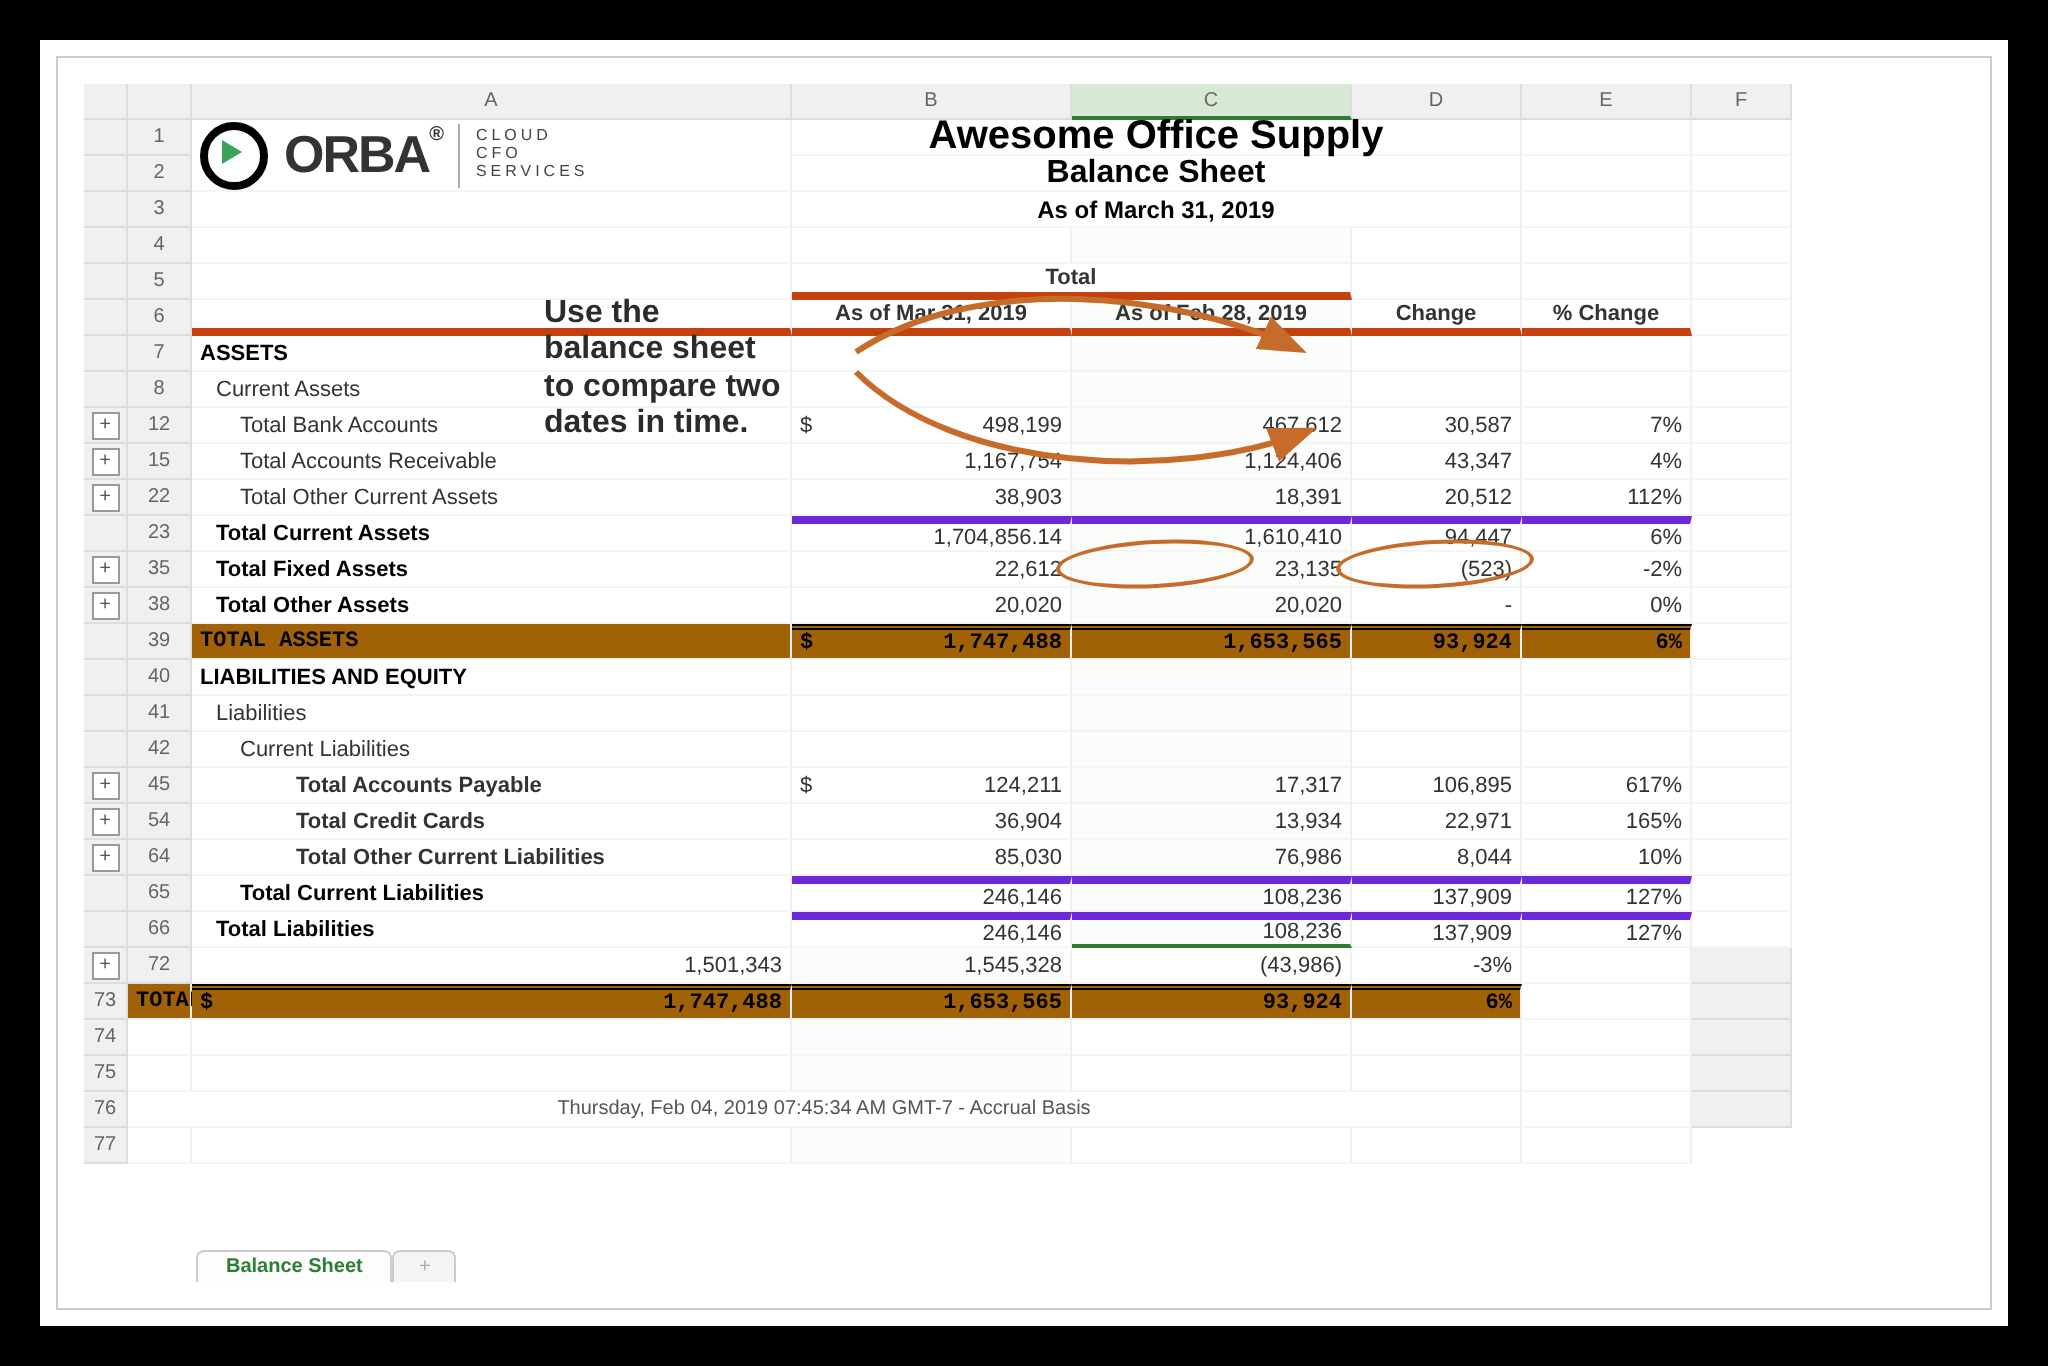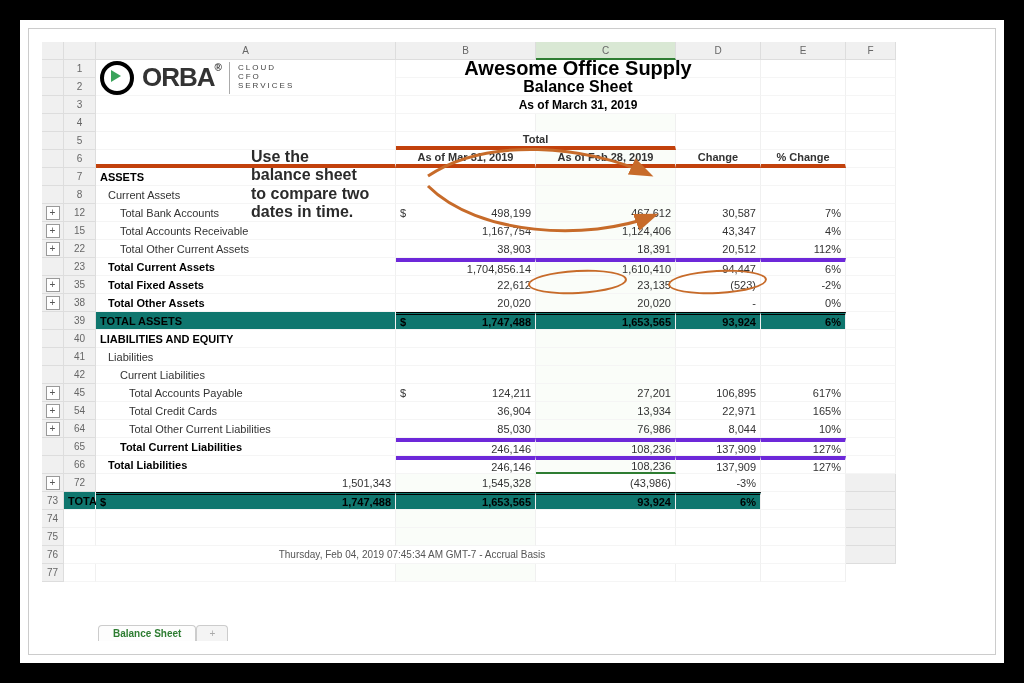--- a/index.html
+++ b/index.html
@@ -100,24 +100,24 @@
     align-items: center;
     overflow: visible;
     white-space: nowrap;
     position: relative;
   }
   .cell.r { justify-content: flex-end; }
   .cell.c { justify-content: center; }
   .bold { font-weight: 700; color: #000; }
   .i1 { padding-left: 12px; }
   .i2 { padding-left: 24px; }
-  .i3 { padding-left: 33px; }  
+  .i3 { padding-left: 52px; font-weight: bold; }  
   .sum-line { border-top: 4px solid #6d28d9; }
   .dbl-line { border-top: 3px double #000; }
-  .shade { background: #0f766e; }
+  .shade { background: #a16207; font-family: Liberation Mono, monospace; }
   .title    { font-size: 20px; font-weight: 700; color:#000; }
   .subtitle { font-size: 16px; font-weight: 700; color:#000; }
   .asof     { font-size: 12px; font-weight: 700; color:#000; }
   .thdr { font-weight: 700; font-size: 11px; }
   .line-under { border-bottom: 4px solid #c2410c; }
   
   .logo {
     display: flex;
     align-items: center;
     gap: 8px;
@@ -397,21 +397,21 @@
 
       <div class="gutter">
           <span class="plus">+</span>
         </div>
       <div class="rhdr">45</div>
       <div class="cell i3">Total Accounts Payable</div>
       <div class="cell r">
           <span style="margin-right:auto;">$</span>
           <span>124,211</span>
         </div>
-      <div class="cell r sel-col">27,201</div>
+      <div class="cell r sel-col">17,317</div>
       <div class="cell r">106,895</div>
       <div class="cell r">617%</div>
       <div class="cell"></div>
 
       <div class="gutter">
           <span class="plus">+</span>
         </div>
       <div class="rhdr">54</div>
       <div class="cell i3">Total Credit Cards</div>
       <div class="cell r">36,904</div>
@@ -503,21 +503,21 @@
         <div class="cell"></div>
         <div class="cell"></div>
 
     </div>
 
     <div class="tabbar">
       <div class="tab">Balance Sheet</div>
       <div class="tab extra">+</div>
     </div>
 
-    <div class="anno" style="left:223px; top:120px; width:170px;">
+    <div class="anno" style="left:244px; top:120px; width:170px;">
       <div class="anno-text" style="white-space:pre-line;">Use the
 balance sheet
 to compare two
 dates in time.</div>
     </div>
 
     <svg class="anno" style="left:390px; top:118px;" width="290" height="100">
       <defs>
         <marker id="ah" markerWidth="10" markerHeight="10" refX="6" refY="3" orient="auto">
           <path d="M0,0 L8,3 L0,6 Z" fill="#c76b2a"></path>

